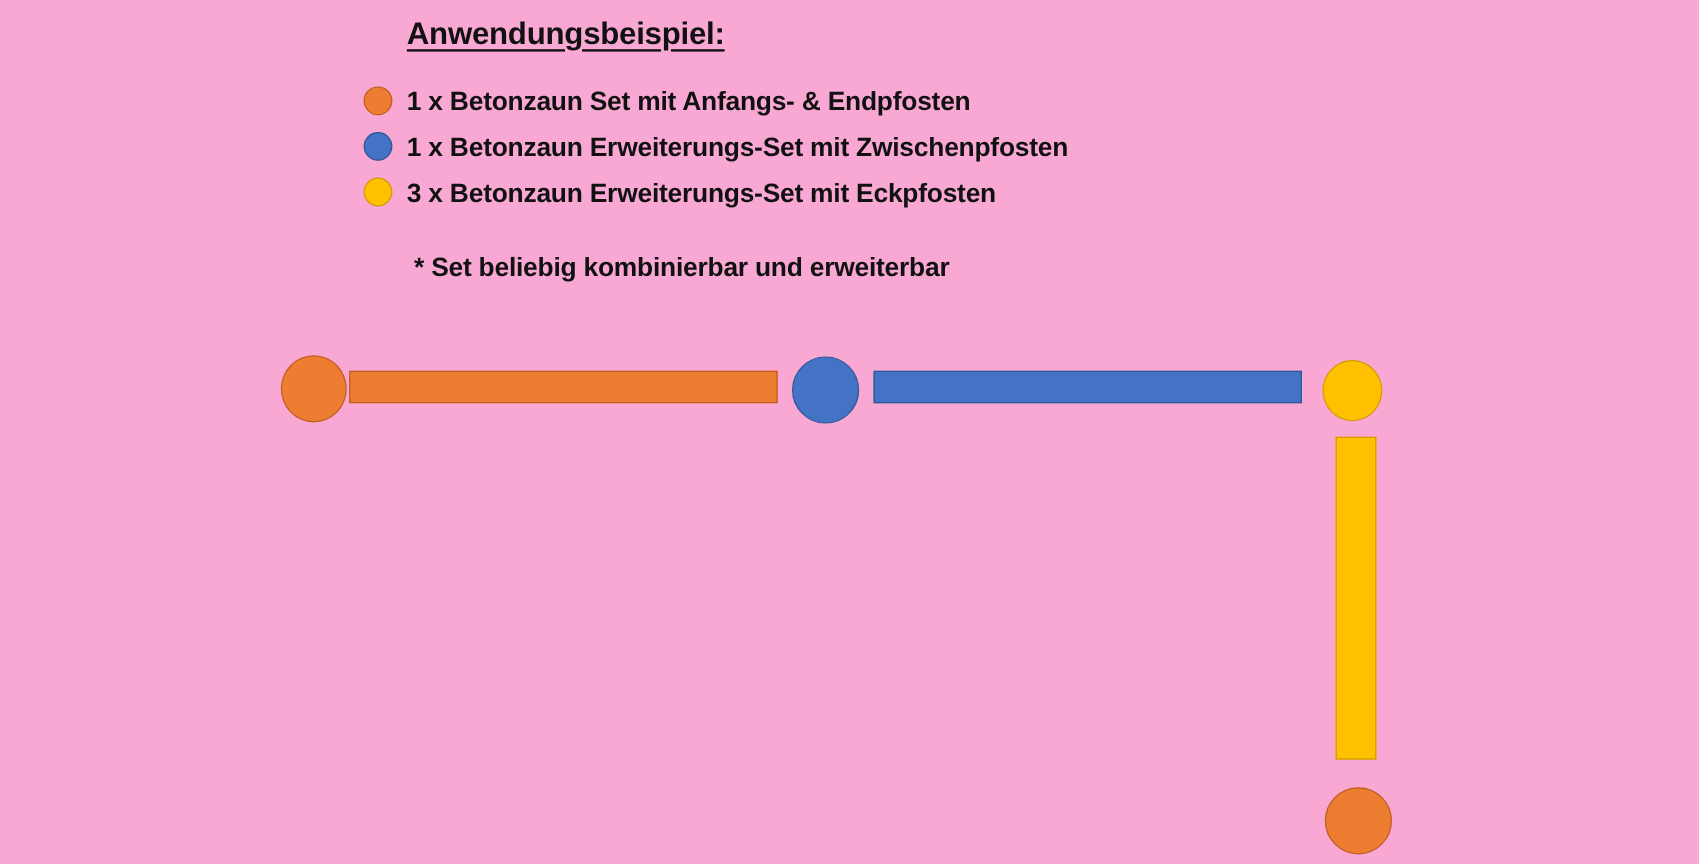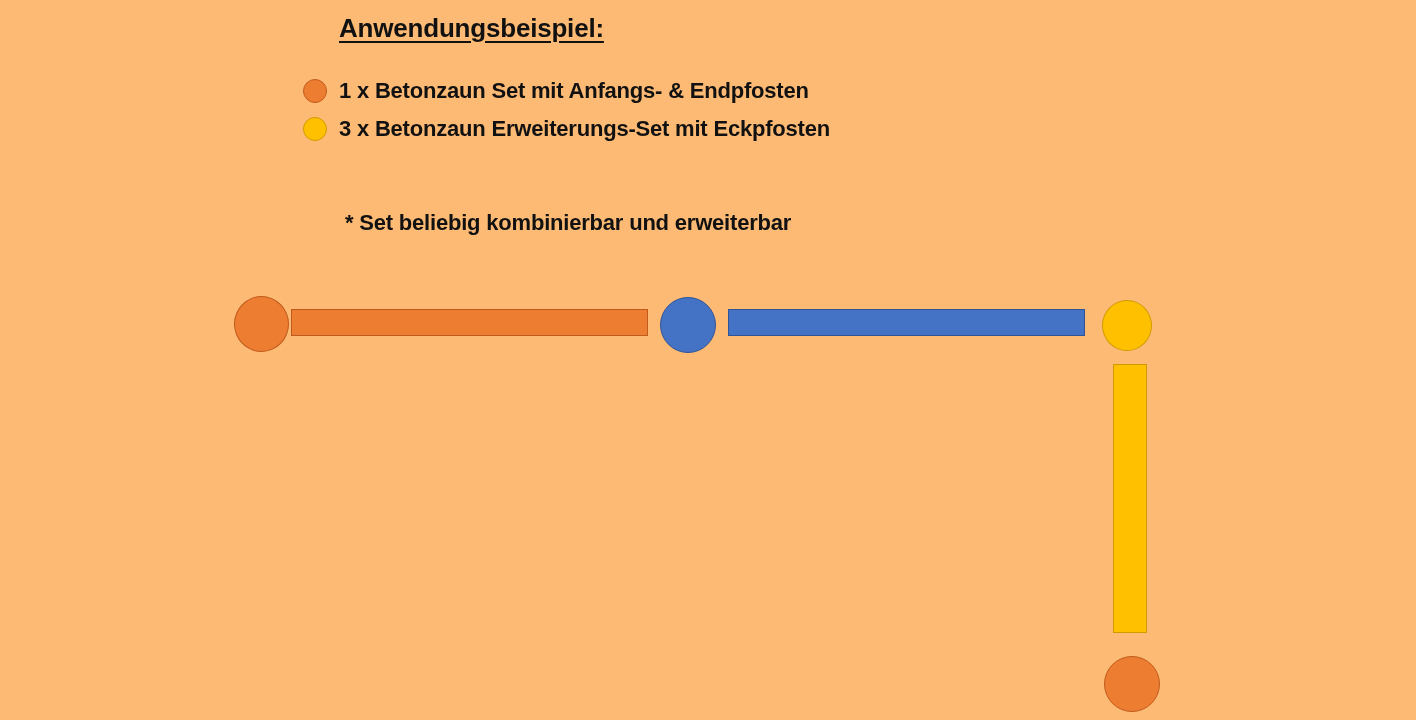--- a/index.html
+++ b/index.html
@@ -8,21 +8,21 @@
     padding: 0;
     background: #ffffff;
   }
   body {
     font-family: "Liberation Sans", sans-serif;
   }
   #stage {
     position: relative;
     width: 1416px;
     height: 720px;
-    background: #fdba74;
+    background: #f9a8d4;
     overflow: hidden;
   }
 
   
   .page-title {
     position: absolute;
     left: 339px;
     top: 13px;
     font-size: 26px;
     font-weight: bold;
@@ -36,21 +36,21 @@
   
   .legend {
     position: absolute;
     left: 303px;
     top: 72px;
   }
   .legend-row {
     position: relative;
     height: 38px;
     display: flex;
-    align-items: center;
+    align-items: flex-start;
   }
   .legend-dot {
     width: 24px;
     height: 24px;
     border-radius: 50%;
     flex: 0 0 auto;
     box-sizing: border-box;
   }
   .legend-dot.orange { background: #ED7D31; border: 1.5px solid #C15B1B; }
   .legend-dot.blue   { background: #4472C4; border: 1.5px solid #2E528F; }
@@ -97,20 +97,24 @@
 
   <div class="page-title">Anwendungsbeispiel:</div>
 
   <div class="legend">
 
     <div class="legend-row">
       <span class="legend-dot orange"></span>
       <span class="legend-label">1 x Betonzaun Set mit Anfangs- &amp; Endpfosten</span>
     </div>
 
+    <div class="legend-row">
+      <span class="legend-dot blue"></span>
+      <span class="legend-label">1 x Betonzaun Erweiterungs-Set mit Zwischenpfosten</span>
+    </div>
 
     <div class="legend-row">
       <span class="legend-dot yellow"></span>
       <span class="legend-label">3 x Betonzaun Erweiterungs-Set mit Eckpfosten</span>
     </div>
 
   </div>
 
   <div class="footnote">* Set beliebig kombinierbar und erweiterbar</div>
 

